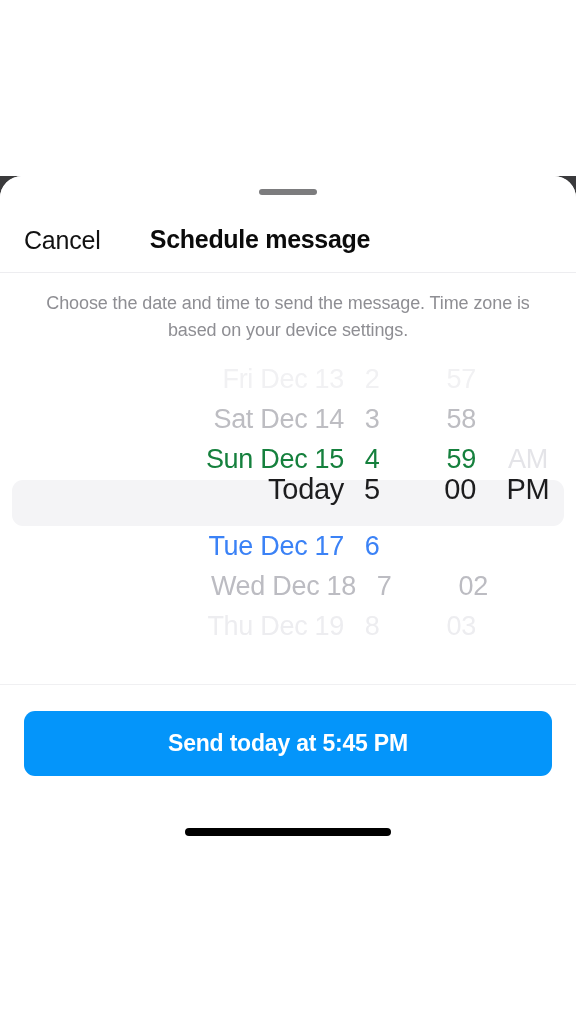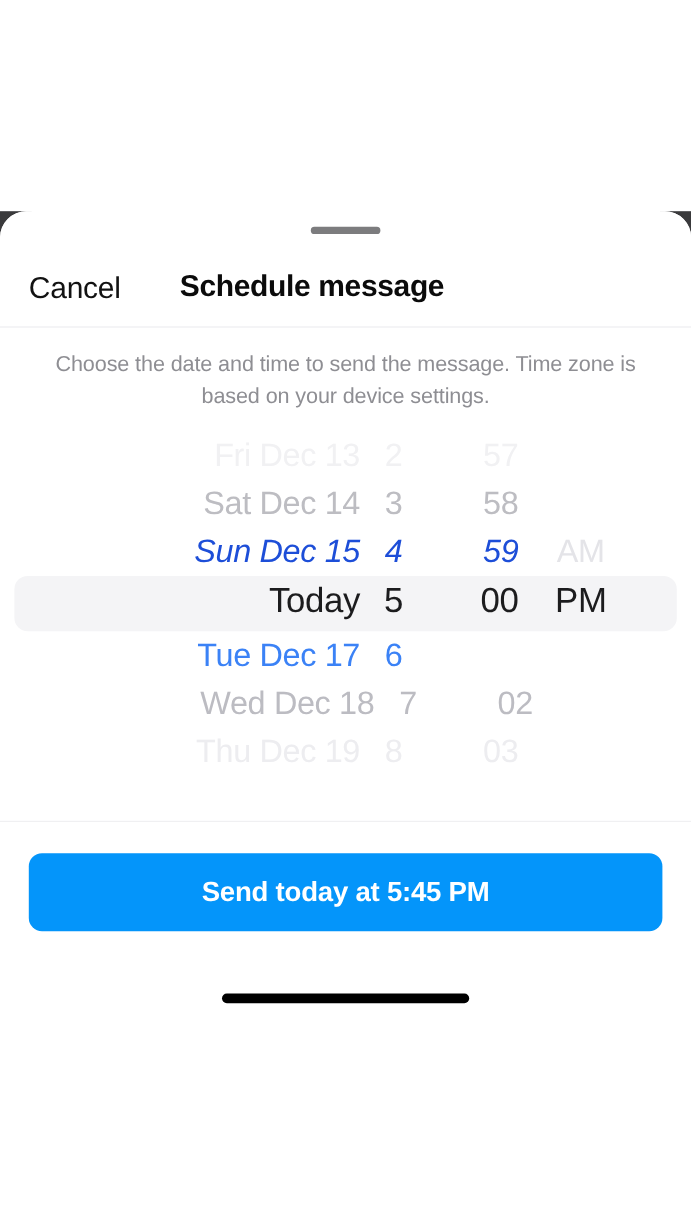--- a/index.html
+++ b/index.html
@@ -166,20 +166,21 @@
     width: 576px;
     height: 40px;
     line-height: 40px;
     white-space: nowrap;
   }
   .pcell {
     position: absolute;
     font-size: 27px;
     letter-spacing: -0.3px;
     white-space: nowrap;
+    padding-left: 44px;
   }
   
   .col-date   { left: 0;   width: 300px; text-align: right; }
   .col-hour   { left: 300px; width: 56px; text-align: center; }
   .col-minute { left: 360px; width: 72px; text-align: right; }
   .col-ampm   { left: 436px; width: 96px; text-align: center; }
 
   .prow.sel .pcell {
     color: #1c1c1e;
     font-size: 29px;
@@ -189,21 +190,21 @@
   .prow.r0 { top: 0;   }
   .prow.r1 { top: 40;  }
   .prow.r2 { top: 80;  }
   .prow.sel{ top: 122px; }
   .prow.r4 { top: 167px;}
   .prow.r5 { top: 207px; margin-left: 12px;}
   .prow.r6 { top: 247px;}
 
   .fade-0 { color: #f1f1f3; }
   .fade-1 { color: #bdbdc2; }
-  .fade-2 { color: #1d4ed8; font-style: italic; }
+  .fade-2 { color: #15803d; }
   .fade-4 { color: #3b82f6; }
   .fade-5 { color: #bcbcc2; }
   .fade-6 { color: #ededf0; }
 
   .dim-extra { color: #e4e4e8; }
 
   
   .footer-divider {
     position: absolute;
     left: 0;
@@ -285,21 +286,21 @@
           <span class="pcell col-ampm fade-1"></span>
         </div>
 
         <div class="prow r2" style="top:80px;">
           <span class="pcell col-date fade-2">Sun Dec 15</span>
           <span class="pcell col-hour fade-2">4</span>
           <span class="pcell col-minute fade-2">59</span>
           <span class="pcell col-ampm dim-extra">AM</span>
         </div>
 
-        <div class="prow sel" style="top:122px;">
+        <div class="prow sel" style="top:110px;">
           <span class="pcell col-date">Today</span>
           <span class="pcell col-hour">5</span>
           <span class="pcell col-minute">00</span>
           <span class="pcell col-ampm">PM</span>
         </div>
 
         <div class="prow r4" style="top:167px;">
           <span class="pcell col-date fade-4">Tue Dec 17</span>
           <span class="pcell col-hour fade-4">6</span>
           <span class="pcell col-ampm fade-4"></span>

